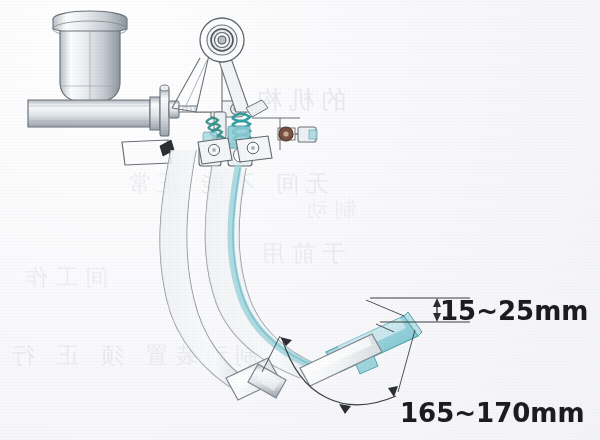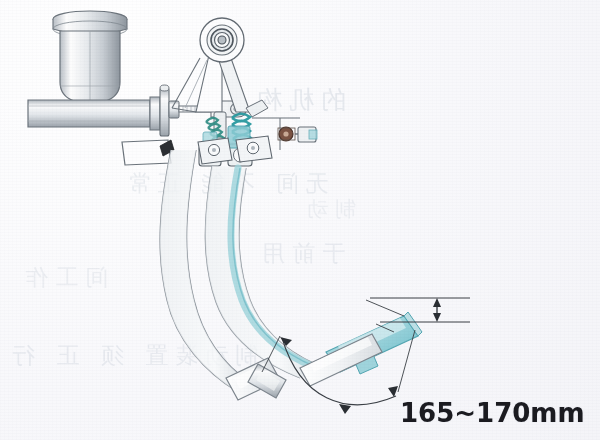--- a/index.html
+++ b/index.html
@@ -301,15 +301,16 @@
 
       <path d="M286,346 L280,337 L292,340 Z" fill="#2a2e33" stroke="none"></path>
       <path d="M345,414 L339,404 L351,406 Z" fill="#2a2e33" stroke="none"></path>
       <path d="M394,397 L388,388 L398,386 Z" fill="#2a2e33" stroke="none"></path>
     </g>
 
   </svg>
 
   <div id="grain"></div>
 
+  <div class="dimtext" id="dim-free-play">15~25mm</div>
 
   <div class="dimtext" id="dim-height">165~170mm</div>
 </div>
 
 </body></html>

